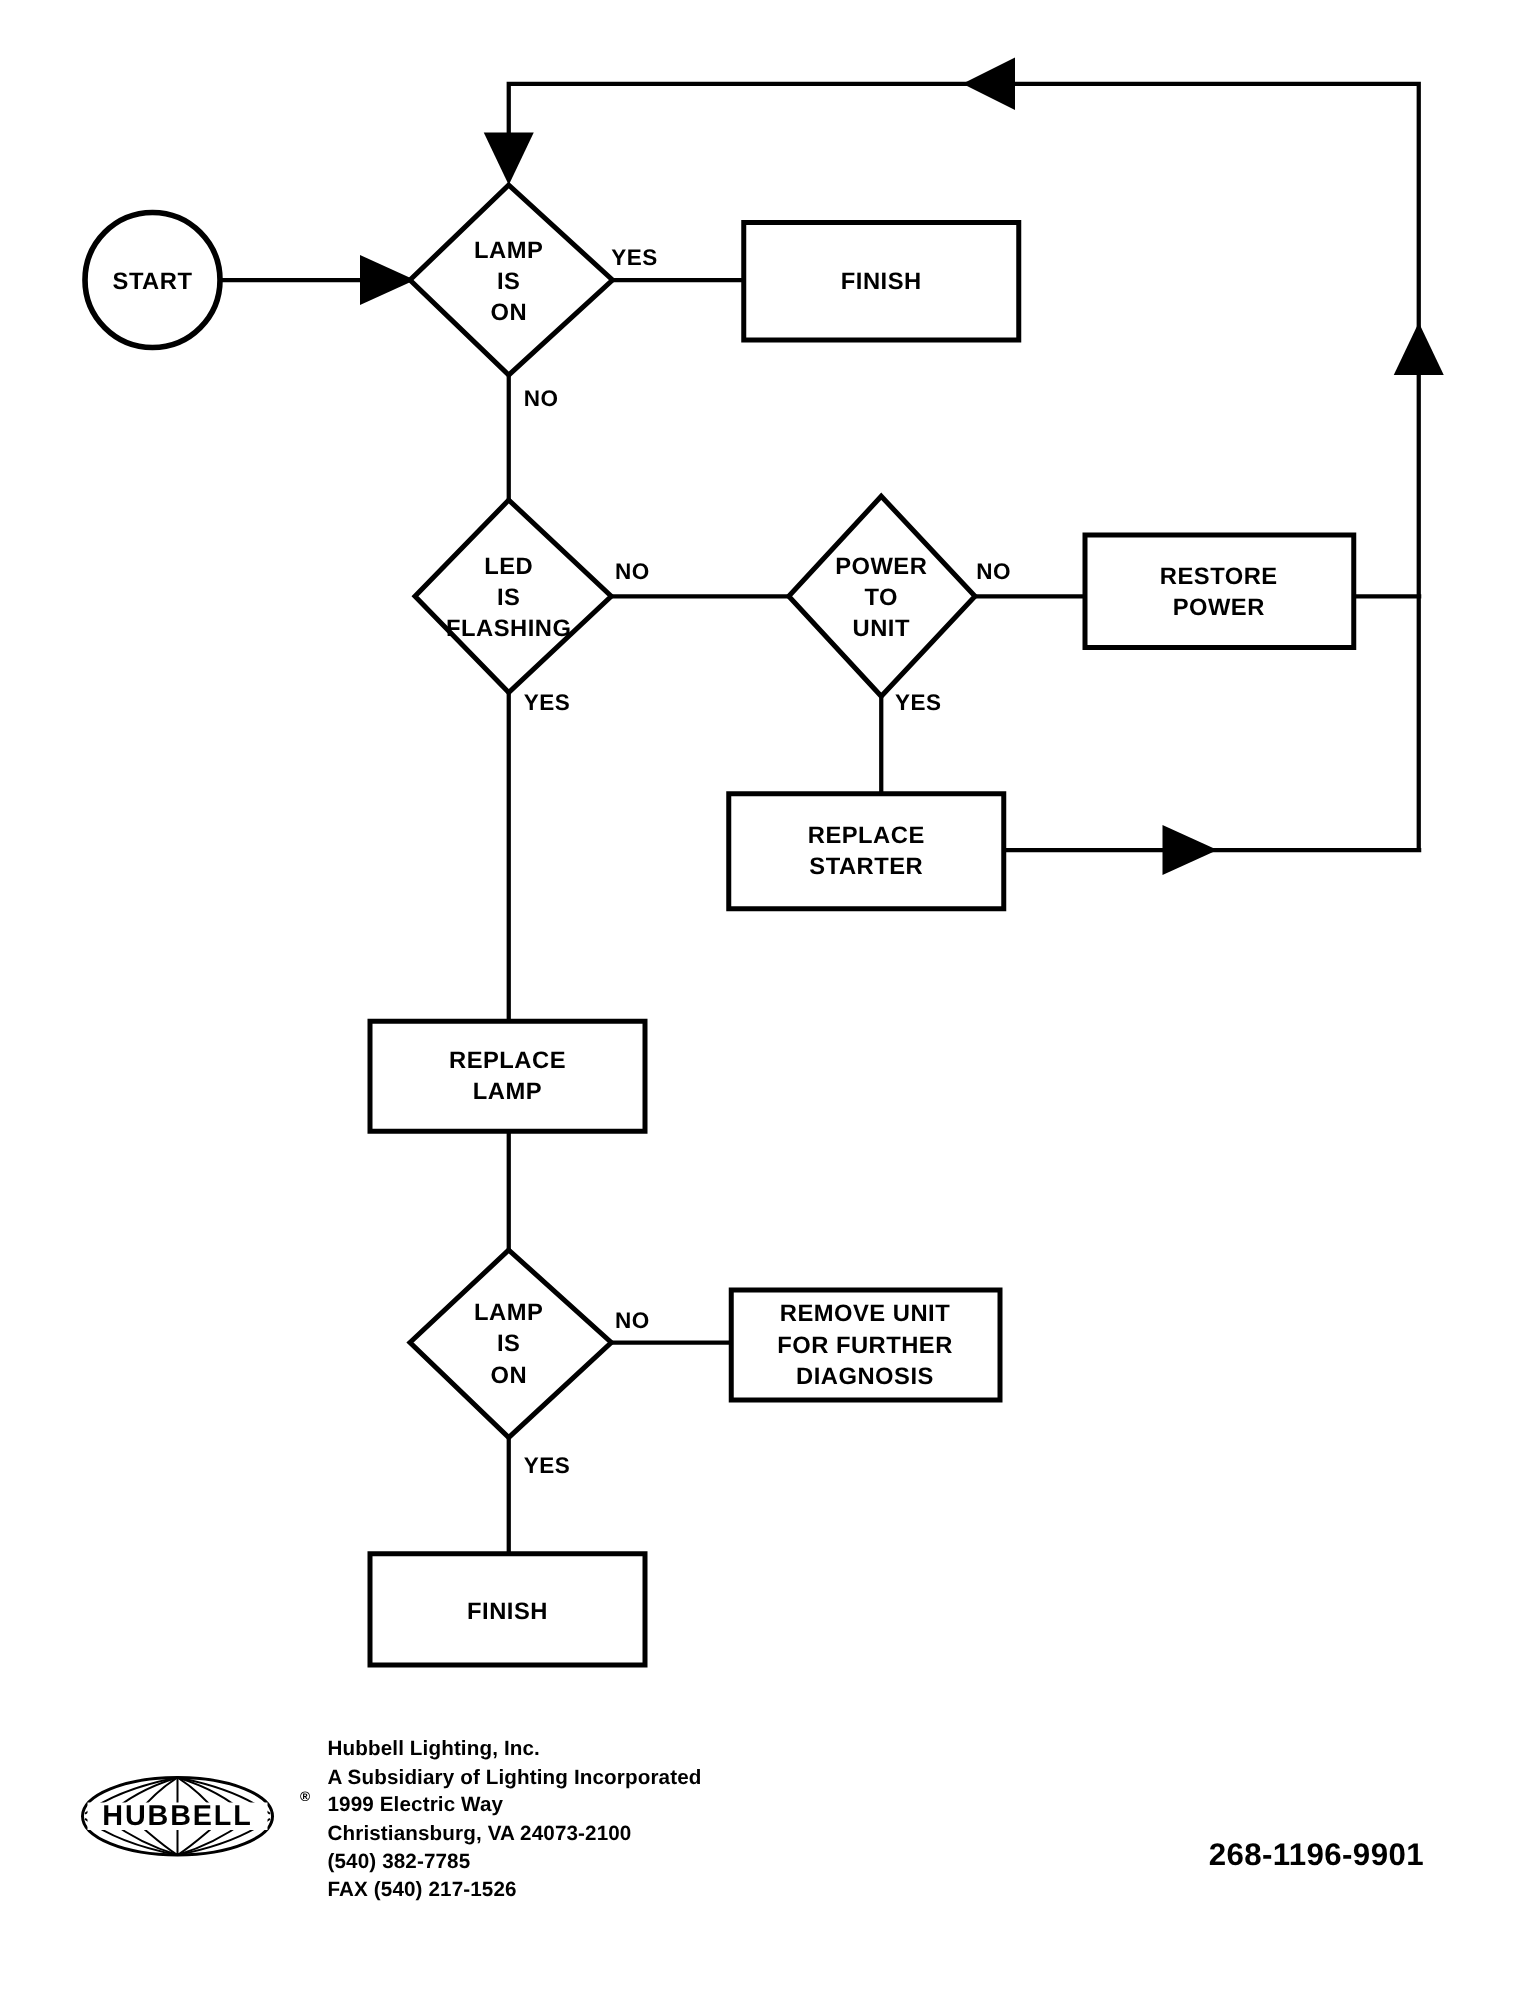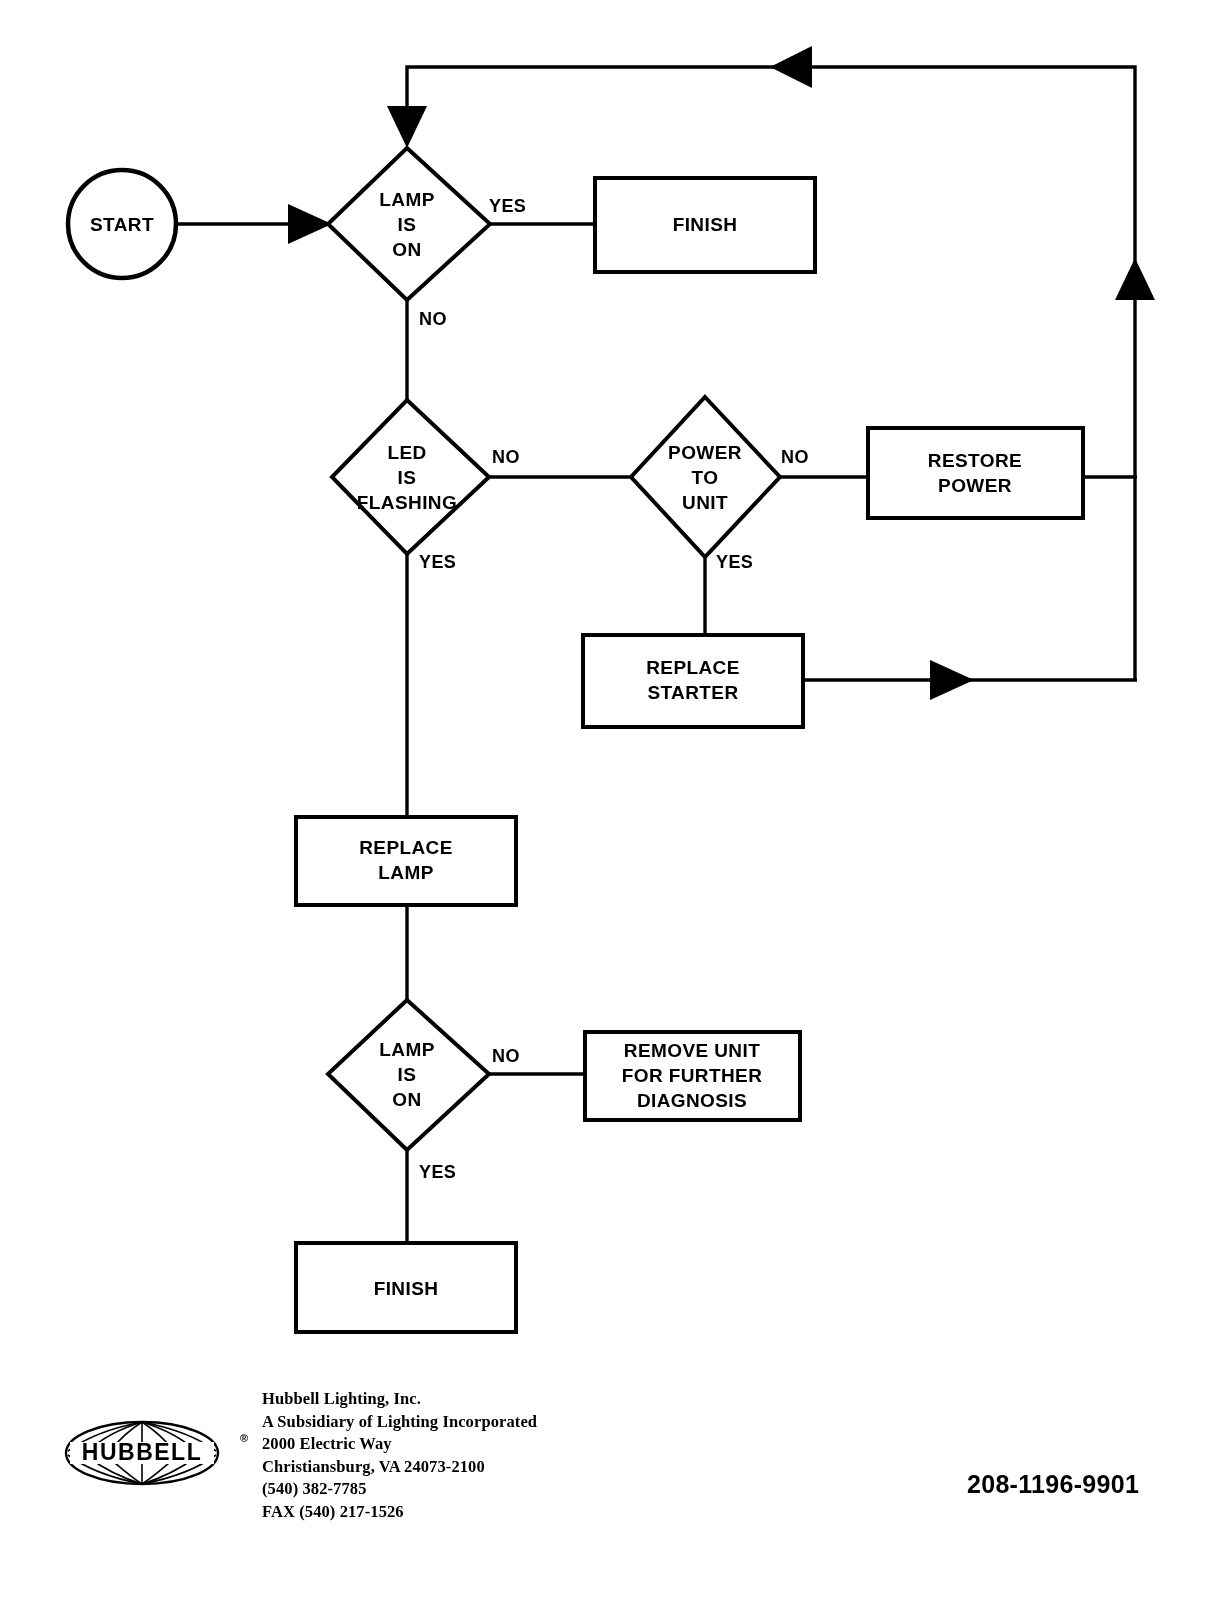--- a/index.html
+++ b/index.html
@@ -83,21 +83,21 @@
     top: 62px;
     font-size: 11px;
     font-weight: bold;
     color: #000;
     font-family: "Liberation Sans", sans-serif;
   }
   #address {
     position: absolute;
     left: 262px;
     top: 18px;
-    font-family: Liberation Serif, serif;
+    font-family: Liberation Sans, sans-serif;
     font-weight: bold;
     font-size: 16.5px;
     line-height: 22.5px;
     color: #000000;
     letter-spacing: 0.1px;
   }
   #address div { white-space: nowrap; }
   #partnum {
     position: absolute;
     left: 967px;
@@ -269,22 +269,22 @@
         <rect x="8" y="25" width="144" height="22" fill="#ffffff"></rect>
         <text x="80" y="43" text-anchor="middle" font-family="Liberation Sans, sans-serif" font-weight="bold" font-size="23" letter-spacing="1.5" fill="#000000">HUBBELL</text>
       </svg>
     </div>
 
     <div id="reg-mark">®</div>
 
     <div id="address">
       <div>Hubbell Lighting, Inc.</div>
       <div>A Subsidiary of Lighting Incorporated</div>
-      <div>2000 Electric Way</div>
+      <div>1999 Electric Way</div>
       <div>Christiansburg, VA 24073-2100</div>
       <div>(540) 382-7785</div>
       <div>FAX (540) 217-1526</div>
     </div>
 
-    <div id="partnum">208-1196-9901</div>
+    <div id="partnum">268-1196-9901</div>
   </div>
 
 </div>
 
 </body></html>

